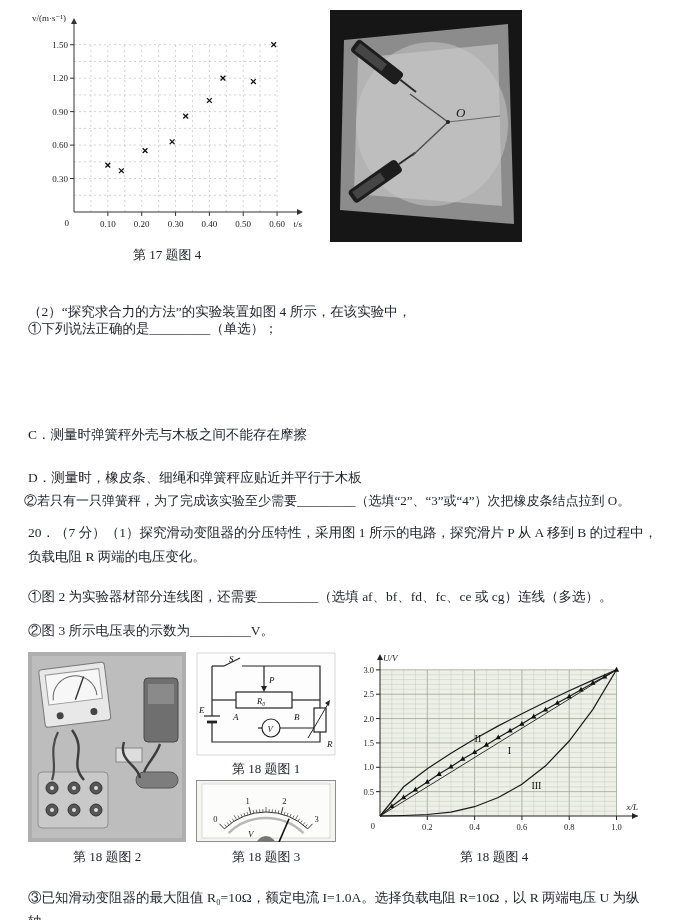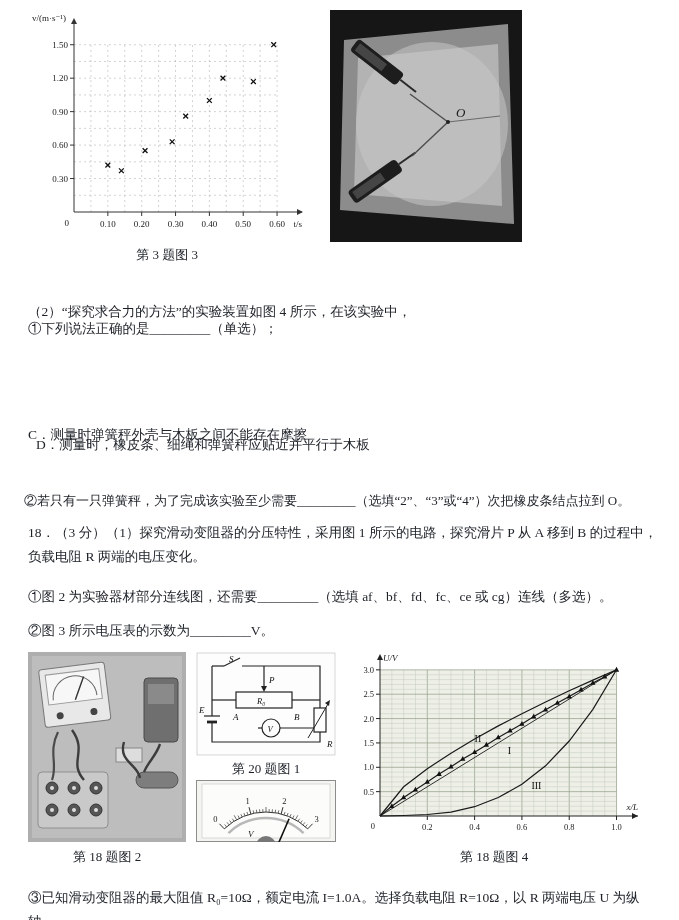--- a/index.html
+++ b/index.html
@@ -86,21 +86,21 @@
         <line x1="178.98461538461538" y1="88.08484848484848" x2="183.7846153846154" y2="92.88484848484849" stroke="#111" stroke-width="1.3"></line>
         <line x1="178.98461538461538" y1="92.88484848484849" x2="183.7846153846154" y2="88.08484848484848" stroke="#111" stroke-width="1.3"></line>
         <line x1="192.5230769230769" y1="65.78181818181818" x2="197.3230769230769" y2="70.58181818181819" stroke="#111" stroke-width="1.3"></line>
         <line x1="192.5230769230769" y1="70.58181818181819" x2="197.3230769230769" y2="65.78181818181818" stroke="#111" stroke-width="1.3"></line>
         <line x1="222.98461538461538" y1="69.12727272727273" x2="227.7846153846154" y2="73.92727272727274" stroke="#111" stroke-width="1.3"></line>
         <line x1="222.98461538461538" y1="73.92727272727274" x2="227.7846153846154" y2="69.12727272727273" stroke="#111" stroke-width="1.3"></line>
         <line x1="243.29230769230765" y1="32.32727272727272" x2="248.09230769230766" y2="37.12727272727272" stroke="#111" stroke-width="1.3"></line>
         <line x1="243.29230769230765" y1="37.12727272727272" x2="248.09230769230766" y2="32.32727272727272" stroke="#111" stroke-width="1.3"></line>
       </svg>
   </div>
-  <div class="caption" style="left:28px; top:246px; width:278px;">第 3 题图 3</div>
+  <div class="caption" style="left:28px; top:246px; width:278px;">第 17 题图 4</div>
 
   <div class="fig" style="left:330px; top:10px;">
     <svg width="192" height="232" viewBox="0 0 192 232">
       <rect width="192" height="232" fill="#161616"></rect>
       <polygon points="14,30 178,14 184,214 10,200" fill="#8c8c8c"></polygon>
       <polygon points="28,48 168,34 172,196 24,184" fill="#b3b3b3"></polygon>
       <ellipse cx="102" cy="114" rx="76" ry="82" fill="#c7c7c7" opacity="0.55"></ellipse>
 
       <g transform="rotate(38 46 52)">
         <rect x="18" y="44" width="58" height="15" rx="4" fill="#1d1d1d"></rect>
@@ -118,23 +118,23 @@
       <line x1="82" y1="146" x2="118" y2="112" stroke="#4c4c4c" stroke-width="1.4"></line>
       <line x1="118" y1="112" x2="170" y2="106" stroke="#6a6a6a" stroke-width="1.2"></line>
       <circle cx="118" cy="112" r="2" fill="#222"></circle>
       <text x="126" y="107" font-size="13" font-style="italic" fill="#1c1c1c">O</text>
     </svg>
   </div>
 
   <div class="t" style="top:300px;">（2）“探究求合力的方法”的实验装置如图 4 所示，在该实验中，</div>
   <div class="t" style="top:317px;">①下列说法正确的是_________（单选）；</div>
   <div class="t" style="top:423px;">C．测量时弹簧秤外壳与木板之间不能存在摩擦</div>
-  <div class="t" style="top:433px;margin-left:8px;">D．测量时，橡皮条、细绳和弹簧秤应贴近并平行于木板</div>
+  <div class="t" style="top:466px;">D．测量时，橡皮条、细绳和弹簧秤应贴近并平行于木板</div>
   <div class="t nowrap" style="top:489px; left:24px; width:650px;">②若只有一只弹簧秤，为了完成该实验至少需要_________（选填“2”、“3”或“4”）次把橡皮条结点拉到 O。</div>
-  <div class="t" style="top:521px;">18．（3 分）（1）探究滑动变阻器的分压特性，采用图 1 所示的电路，探究滑片 P 从 A 移到 B 的过程中，负载电阻 R 两端的电压变化。</div>
+  <div class="t" style="top:521px;">20．（7 分）（1）探究滑动变阻器的分压特性，采用图 1 所示的电路，探究滑片 P 从 A 移到 B 的过程中，负载电阻 R 两端的电压变化。</div>
   <div class="t" style="top:585px;">①图 2 为实验器材部分连线图，还需要_________（选填 af、bf、fd、fc、ce 或 cg）连线（多选）。</div>
   <div class="t" style="top:619px;">②图 3 所示电压表的示数为_________V。</div>
 
   <div class="fig" style="left:28px; top:652px;">
     <svg width="158" height="190" viewBox="0 0 158 190">
       <rect width="158" height="190" fill="#aeaeae"></rect>
       <rect x="4" y="4" width="150" height="182" fill="#bdbdbd"></rect>
       <g transform="rotate(-7 45 45)">
         <rect x="14" y="14" width="66" height="58" rx="3" fill="#e8e8e8" stroke="#777"></rect>
         <rect x="20" y="20" width="54" height="30" fill="#f7f7f7" stroke="#999"></rect>
@@ -202,21 +202,21 @@
       <text x="33" y="10" font-size="9" font-style="italic" fill="#111">S</text>
       <text x="3" y="61" font-size="9" font-style="italic" fill="#111">E</text>
       <text x="61" y="52" font-size="8.5" font-style="italic" fill="#111">R₀</text>
       <text x="73" y="31" font-size="9" font-style="italic" fill="#111">P</text>
       <text x="37" y="68" font-size="9" font-style="italic" fill="#111">A</text>
       <text x="98" y="68" font-size="9" font-style="italic" fill="#111">B</text>
       <text x="71.5" y="79.5" font-size="8.5" font-style="italic" fill="#111">V</text>
       <text x="131" y="95" font-size="9" font-style="italic" fill="#111">R</text>
     </svg>
   </div>
-  <div class="caption" style="left:196px; top:760px; width:140px;">第 20 题图 1</div>
+  <div class="caption" style="left:196px; top:760px; width:140px;">第 18 题图 1</div>
 
   <div class="fig" style="left:196px; top:780px;">
     <svg id="meter18" width="140" height="62" viewBox="0 0 140 62">
         <rect x="0.5" y="0.5" width="139" height="61" fill="#f4f4f1" stroke="#8d8d8d"></rect>
         <rect x="6" y="4" width="128" height="54" fill="#fcfcfa" stroke="#cccccc" stroke-width="0.7"></rect>
         <path d="M28.320497772460165 48.83961197968093 A 60 60 0 0 1 111.67950222753984 48.83961197968093" fill="none" stroke="#333" stroke-width="1"></path>
         <path d="M32.488447995214145 53.155650781712836 A 54 54 0 0 1 107.51155200478586 53.155650781712836" fill="none" stroke="#b8b8b8" stroke-width="2.5"></path>
         <line x1="28.320497772460165" y1="48.83961197968093" x2="23.457889179247182" y2="43.80423337731037" stroke="#333" stroke-width="1"></line>
         <line x1="30.583796250438247" y1="46.7632573898934" x2="28.61298606296016" y2="44.50142025938807" stroke="#333" stroke-width="0.7"></line>
         <line x1="32.95038454416871" y1="44.80544528682332" x2="31.097903771377148" y2="42.44571755116449" stroke="#333" stroke-width="0.7"></line>
@@ -250,20 +250,21 @@
         <line x1="111.67950222753984" y1="48.83961197968093" x2="116.54211082075281" y2="43.80423337731037" stroke="#333" stroke-width="1"></line>
         <text x="19.289938956493202" y="42.48819457527846" text-anchor="middle" font-size="8.5" fill="#222">0</text>
         <text x="51.51675272834947" y="24.378688979210935" text-anchor="middle" font-size="8.5" fill="#222">1</text>
         <text x="88.48324727165053" y="24.378688979210935" text-anchor="middle" font-size="8.5" fill="#222">2</text>
         <text x="120.7100610435068" y="42.48819457527846" text-anchor="middle" font-size="8.5" fill="#222">3</text>
         <line x1="70" y1="92" x2="93.09649769788426" y2="38.797069685104496" stroke="#111" stroke-width="1.6"></line>
         <circle cx="70" cy="66" r="10" fill="#777"></circle>
         <text x="52" y="57" font-size="9" font-style="italic" fill="#222">V</text>
       </svg>
   </div>
+  <div class="caption" style="left:196px; top:848px; width:140px;">第 18 题图 3</div>
 
   <div class="fig" style="left:346px; top:650px;">
     <svg id="chart18" width="296" height="192" viewBox="0 0 296 192">
         <rect x="34" y="19.84615384615384" width="236.53846153846155" height="146.15384615384616" fill="#eef0e8"></rect>
         <line x1="45.82692307692308" y1="166" x2="45.82692307692308" y2="19.84615384615384" stroke="#c3cbbc" stroke-width="0.5"></line>
         <line x1="57.65384615384615" y1="166" x2="57.65384615384615" y2="19.84615384615384" stroke="#c3cbbc" stroke-width="0.5"></line>
         <line x1="69.48076923076923" y1="166" x2="69.48076923076923" y2="19.84615384615384" stroke="#c3cbbc" stroke-width="0.5"></line>
         <line x1="81.3076923076923" y1="166" x2="81.3076923076923" y2="19.84615384615384" stroke="#9aa691" stroke-width="0.8"></line>
         <line x1="93.13461538461539" y1="166" x2="93.13461538461539" y2="19.84615384615384" stroke="#c3cbbc" stroke-width="0.5"></line>
         <line x1="104.96153846153847" y1="166" x2="104.96153846153847" y2="19.84615384615384" stroke="#c3cbbc" stroke-width="0.5"></line>

